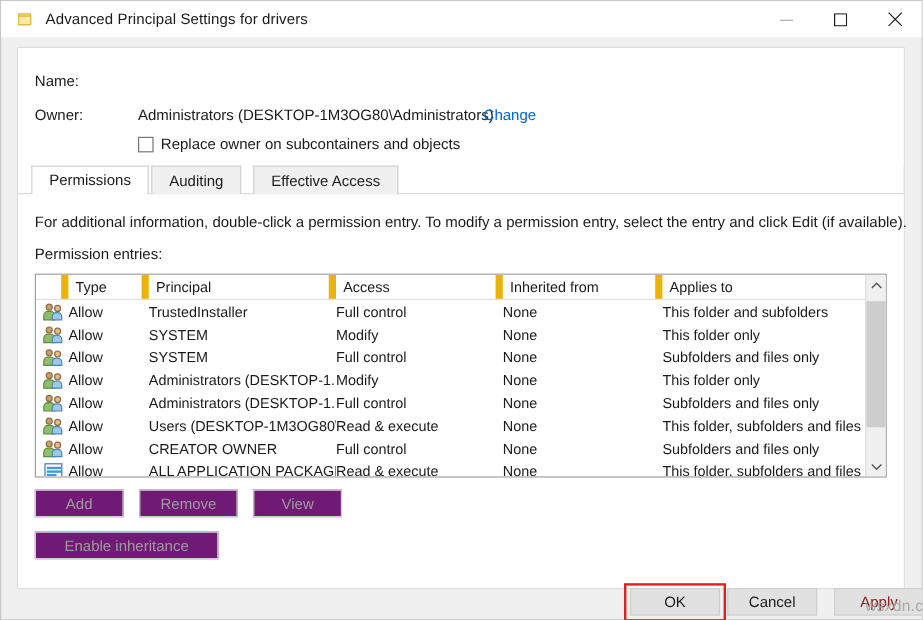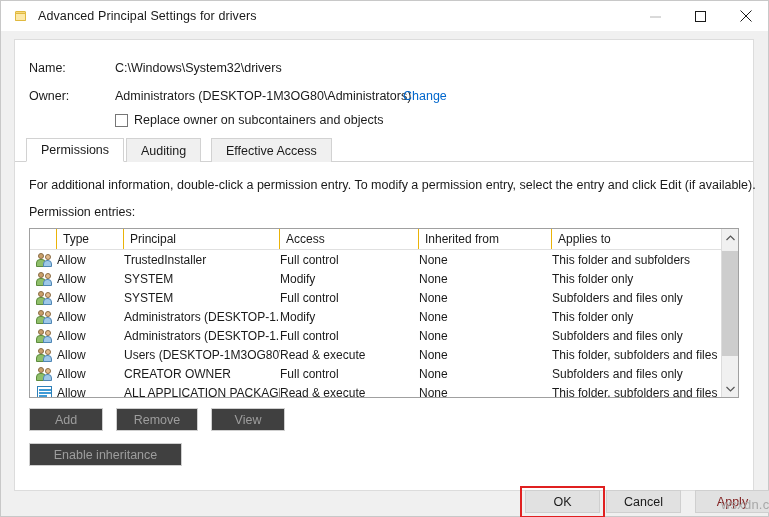--- a/index.html
+++ b/index.html
@@ -196,21 +196,21 @@
     border-bottom: 1px solid #e0e0e0;
   }
   .hcell {
     position: absolute;
     top: 0;
     height: 20px;
     display: flex;
     align-items: center;
     font-size: 12px;
     color: #1a1a1a;
-    border-right: 1px solid #eab308;
+    border-right: 6px solid #eab308;
     padding-left: 6px;
     white-space: nowrap;
   }
   #list-body {
     position: relative;
     height: 147px;
     overflow: hidden;
   }
   .lrow {
     position: relative;
@@ -294,21 +294,21 @@
     left: 0; top: 22px;
     width: 16px; height: 105px;
     background: #cdcdcd;
     cursor: default;
   }
 
   
   .winbtn {
     position: absolute;
     height: 23px;
-    background: #404040;
+    background: #701a75;
     border: 1px solid #cfcfcf;
     font-size: 12.5px;
     font-family: "Liberation Sans", sans-serif;
     color: #1a1a1a;
     display: flex; align-items: center; justify-content: center;
     cursor: default;
     white-space: nowrap;
   }
   .winbtn.disabled { color: #9d9d9d; }
 
@@ -379,21 +379,20 @@
           <line x1="11.5" y1="0.5" x2="0.5" y2="11.5" stroke="#1a1a1a" stroke-width="1"></line>
         </svg>
       </div>
     </div>
   </div>
 
   <div id="sheet">
 
     <div id="info-area">
       <div class="info-row" id="label-name">Name:</div>
-      <div class="info-row" id="value-name">C:\Windows\System32\drivers</div>
 
       <div class="info-row" id="label-owner">Owner:</div>
       <div class="info-row" id="value-owner">Administrators (DESKTOP-1M3OG80\Administrators)</div>
       <div class="info-row" id="link-change">Change</div>
 
       <div id="replace-owner-row">
         <span class="wincheck"></span>
         <span id="replace-owner-label">Replace owner on subcontainers and objects</span>
       </div>
     </div>

